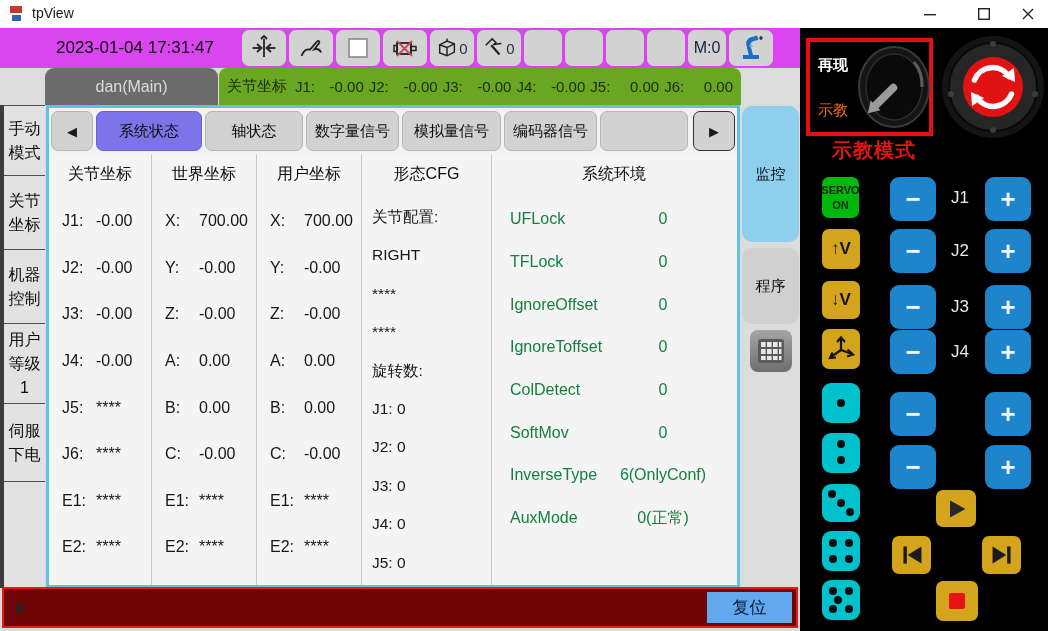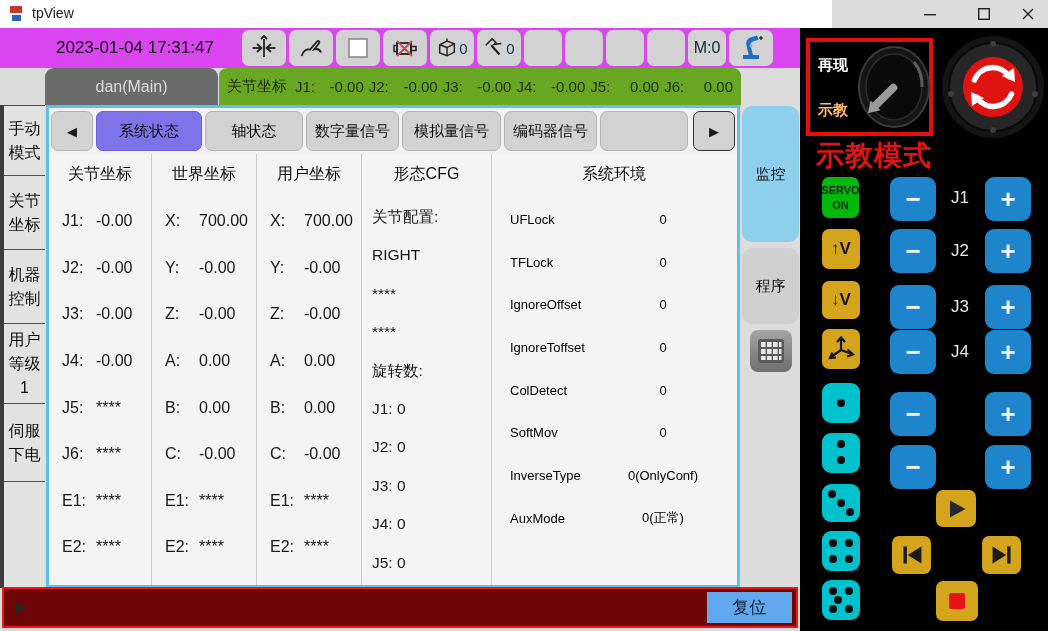--- a/index.html
+++ b/index.html
@@ -1,20 +1,20 @@
 <!DOCTYPE html>
 <html><head>
 <meta charset="utf-8">
 <style>
   html,body{margin:0;padding:0;background:#9a9a9a;}
   #app{position:relative;width:1048px;height:631px;background:#dcdcdc;overflow:hidden;
        font-family:"Liberation Sans","DejaVu Sans",sans-serif;color:#111;}
   .pre{white-space:pre-line;}
   
-  .titlebar{position:absolute;left:0;top:0;width:832px;height:28px;background:#ffffff;}
+  .titlebar{position:absolute;left:0;top:0;width:1048px;height:28px;background:#ffffff;}
   .app-icon{position:absolute;left:10px;top:6px;width:16px;height:16px;}
   .app-icon .r{position:absolute;left:0;top:0;width:12px;height:7px;background:#c43a2a;}
   .app-icon .b{position:absolute;left:2px;top:9px;width:9px;height:6px;background:#2a62b8;}
   .title-text{position:absolute;left:32px;top:5px;font-size:14px;color:#1a1a1a;}
   .win-btn{position:absolute;top:0;width:36px;height:28px;display:flex;align-items:center;justify-content:center;}
   
   .toolbar{position:absolute;left:0;top:28px;width:800px;height:40px;background:#d946ef;}
   .datetime{position:absolute;left:56px;top:0;height:40px;line-height:40px;font-size:17px;color:#0d0d0d;}
   .tb-row{position:absolute;left:242px;top:2px;display:flex;gap:3px;align-items:center;}
   .tb-btn{width:38px;height:36px;background:#d2d2d2;border-radius:7px;display:flex;
@@ -47,44 +47,44 @@
         justify-content:center;font-size:15px;color:#0d0d0d;box-sizing:border-box;}
   .ptab.active{background:#7d74ea;border-color:#6a60d8;}
   .arrow-glyph{font-size:13px;color:#1a1a1a;}
   .cols{position:absolute;left:0;top:46px;width:688px;height:431px;display:flex;background:#f4f4f4;}
   .col{box-sizing:border-box;border-right:1px solid #c9c9c9;padding-top:6px;}
   .col:last-child{border-right:none;}
   .col-header{text-align:center;font-size:16px;color:#0d0d0d;height:28px;line-height:28px;margin-bottom:10px;}
   .crow{height:46.6px;display:flex;align-items:center;padding-left:13px;font-size:16px;color:#161616;}
   .crow .k{width:34px;}
   .cfg-line{height:38.4px;line-height:38.4px;padding-left:10px;font-size:15.5px;color:#161616;}
-  .erow{height:42.7px;display:flex;align-items:center;padding-left:18px;font-size:13px;color:#000000;}
+  .erow{height:42.7px;display:flex;align-items:center;padding-left:18px;font-size:16px;color:#15803d;}
   .erow .ev{width:110px;text-align:center;margin-left:auto;margin-right:18px;}
   
   .side-tab{position:absolute;left:742px;width:57px;display:flex;align-items:center;justify-content:center;
             font-size:15px;color:#0d0d0d;border-radius:0 10px 10px 0;}
   .side-tab.monitor{top:106px;height:136px;background:#8ecfee;border-radius:10px;}
   .side-tab.program{top:248px;height:76px;background:#d0d0d0;border-radius:10px;}
   .grid-btn{position:absolute;left:750px;top:330px;width:42px;height:42px;border-radius:8px;
             background:linear-gradient(#a5a5a5,#6e6e6e);display:flex;align-items:center;justify-content:center;}
   
   .alarmbar{position:absolute;left:2px;top:587px;width:796px;height:41px;background:#700505;
             border:2px solid #ee1515;box-sizing:border-box;}
   .alarm-tri{position:absolute;left:12px;top:12px;width:0;height:0;border-left:11px solid #33201f;
              border-top:7px solid transparent;border-bottom:7px solid transparent;}
   .reset-btn{position:absolute;right:4px;top:3px;width:85px;height:31px;background:#61a8ef;
              display:flex;align-items:center;justify-content:center;font-size:17px;color:#081a2e;}
   
   .pendant{position:absolute;left:800px;top:28px;width:248px;height:603px;background:#000;}
   .mode-box{position:absolute;left:6px;top:10px;width:127px;height:98px;border:4px solid #e60f0f;box-sizing:border-box;}
   .mode-play{position:absolute;left:8px;top:14px;color:#ffffff;font-size:15px;font-weight:bold;}
-  .mode-teach{position:absolute;left:8px;bottom:12px;color:#fdba74;font-size:15px;font-weight:bold;}
+  .mode-teach{position:absolute;left:8px;bottom:12px;color:#f97316;font-size:15px;font-weight:normal;}
   .knob{position:absolute;left:46px;top:2px;}
   .estop{position:absolute;left:140px;top:6px;}
-  .banner{position:absolute;left:8px;top:109px;width:132px;text-align:center;color:#e31414;font-size:28px;
+  .banner{position:absolute;left:8px;top:109px;width:132px;text-align:center;color:#e31414;font-size:20px;
           font-weight:bold;letter-spacing:1px;}
   .pbtn{position:absolute;border-radius:7px;display:flex;align-items:center;justify-content:center;}
   .servo{left:22px;top:149px;width:37px;height:41px;background:#00b70b;color:#052805;font-size:11px;font-weight:bold;
          text-align:center;line-height:1.3;}
   .ybtn{background:#d4a41c;color:#141414;font-weight:bold;font-size:17px;}
   .cyan{background:#00c2cc;border-radius:9px;}
   .jog{width:46px;height:44px;background:#1e84cb;color:#f2f6fa;font-size:26px;font-weight:bold;border-radius:9px;}
   .jlabel{position:absolute;left:143px;width:34px;text-align:center;color:#e8e8e8;font-size:17px;}
   .tbt{background:#d4a41c;border-radius:7px;}
 </style>
@@ -384,21 +384,21 @@
         <div class="erow">
             <span class="ek">ColDetect</span>
             <span class="ev">0</span>
           </div>
         <div class="erow">
             <span class="ek">SoftMov</span>
             <span class="ev">0</span>
           </div>
         <div class="erow">
             <span class="ek">InverseType</span>
-            <span class="ev">0(OnlyConf)</span>
+            <span class="ev">6(OnlyConf)</span>
           </div>
         <div class="erow">
             <span class="ek">AuxMode</span>
             <span class="ev">0(正常)</span>
           </div>
       </div>
     </div>
   </div>
 
   <div class="side-tab monitor">监控</div>

